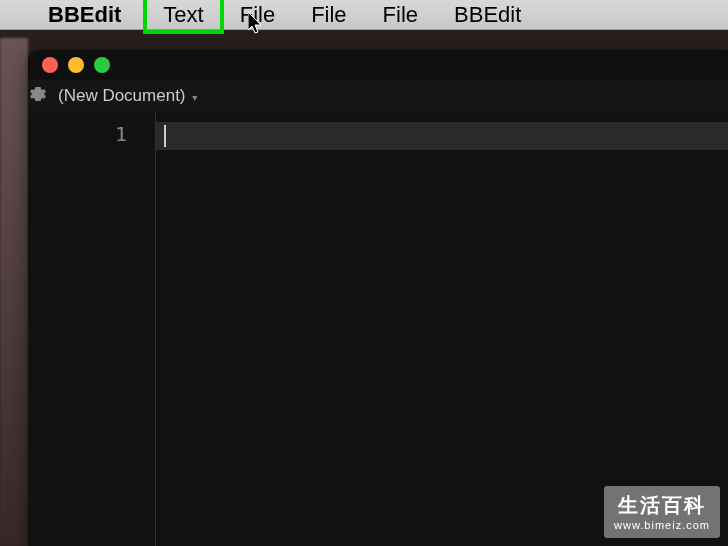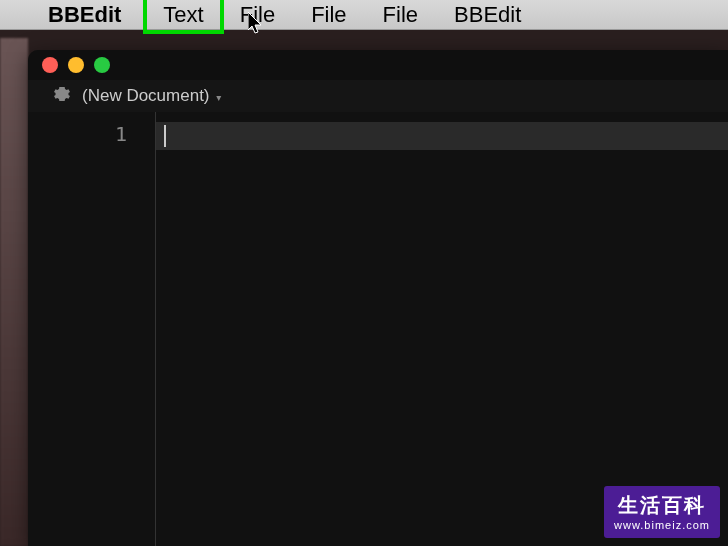--- a/index.html
+++ b/index.html
@@ -77,21 +77,21 @@
       border-radius: 50%;
     }
     .tl-red { background: #ff5f57; }
     .tl-yellow { background: #ffbd2e; }
     .tl-green { background: #28ca42; }
     .toolbar {
       height: 32px;
       background: #151515;
       display: flex;
       align-items: center;
-      padding-left: 26px;
+      padding-left: 2px;
       gap: 12px;
       color: #ccc;
       font-size: 17px;
     }
     .gear-icon {
       color: #888;
       font-size: 16px;
     }
     .doc-title {
       color: #ccc;
@@ -134,21 +134,21 @@
       left: 8px;
       top: 3px;
       width: 2px;
       height: 22px;
       background: #ccc;
     }
     .watermark {
       position: absolute;
       right: 8px;
       bottom: 8px;
-      background: #4c1d95;
+      background: #737373;
       color: #fff;
       padding: 6px 10px;
       font-size: 14px;
       border-radius: 3px;
       text-align: center;
       line-height: 1.3;
     }
     .watermark-title {
       font-size: 20px;
       font-weight: bold;

